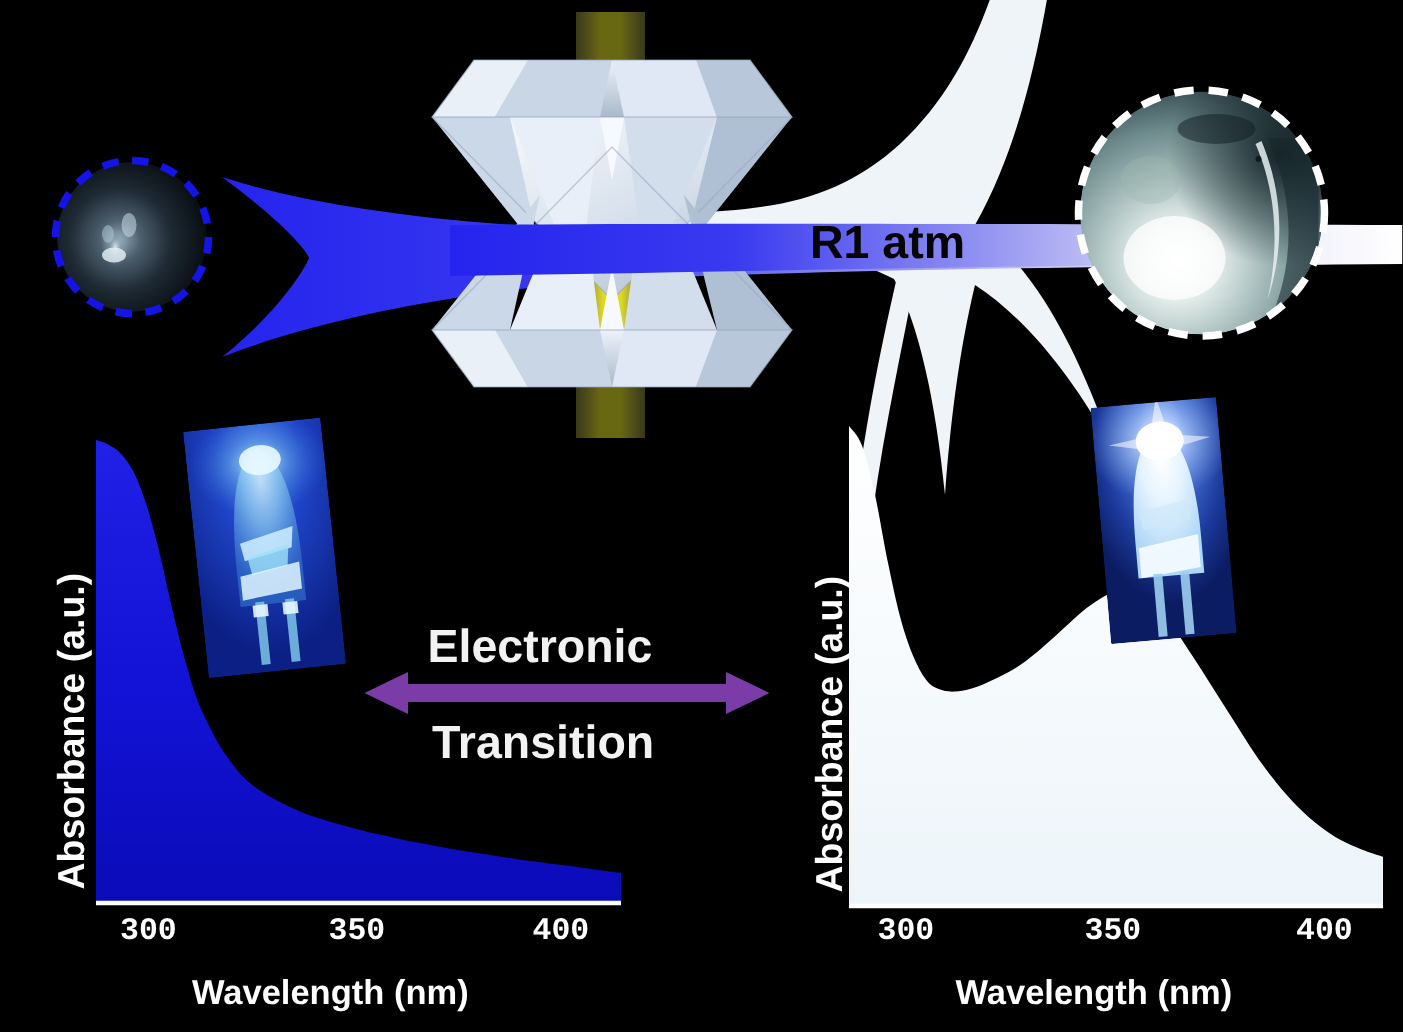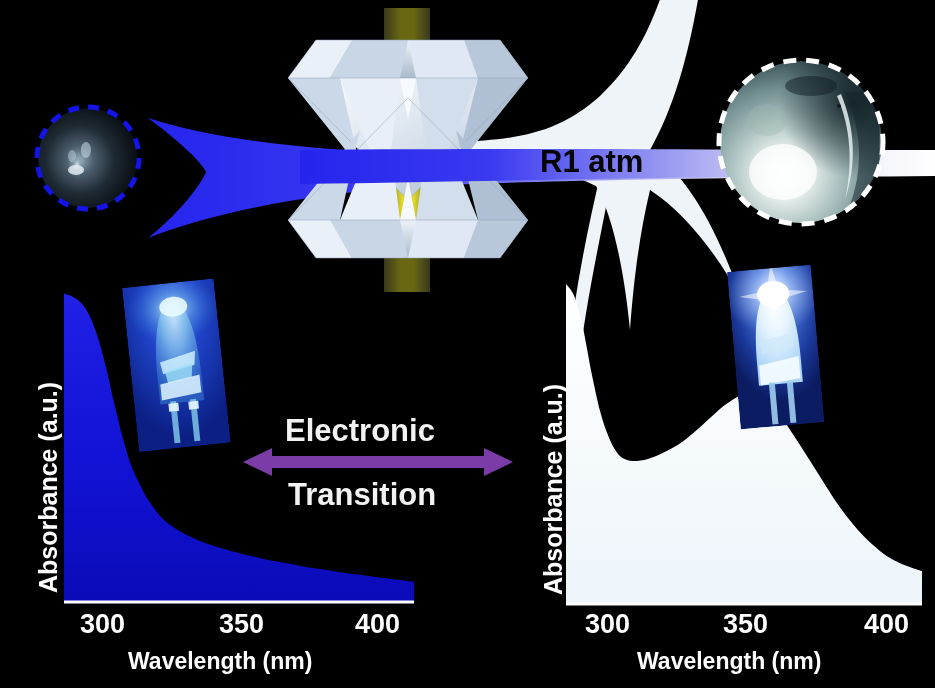--- a/index.html
+++ b/index.html
@@ -26,23 +26,24 @@
   }
   .txt {
     position: absolute;
     color: #ffffff;
     font-family: "Liberation Sans", sans-serif;
     font-weight: bold;
     white-space: nowrap;
     line-height: 1;
   }
   .tick-label {
-    font-size: 27px;
+    font-size: 21px;
     letter-spacing: 0px;
     text-shadow: 0 0 1px #000;
+    font-family: Liberation Mono, monospace;
   }
   .axis-title {
     font-size: 23px;
   }
   .ylabel {
     font-size: 25px;
     transform-origin: left top;
     transform: rotate(-90deg);
   }
   .wedge-label {

